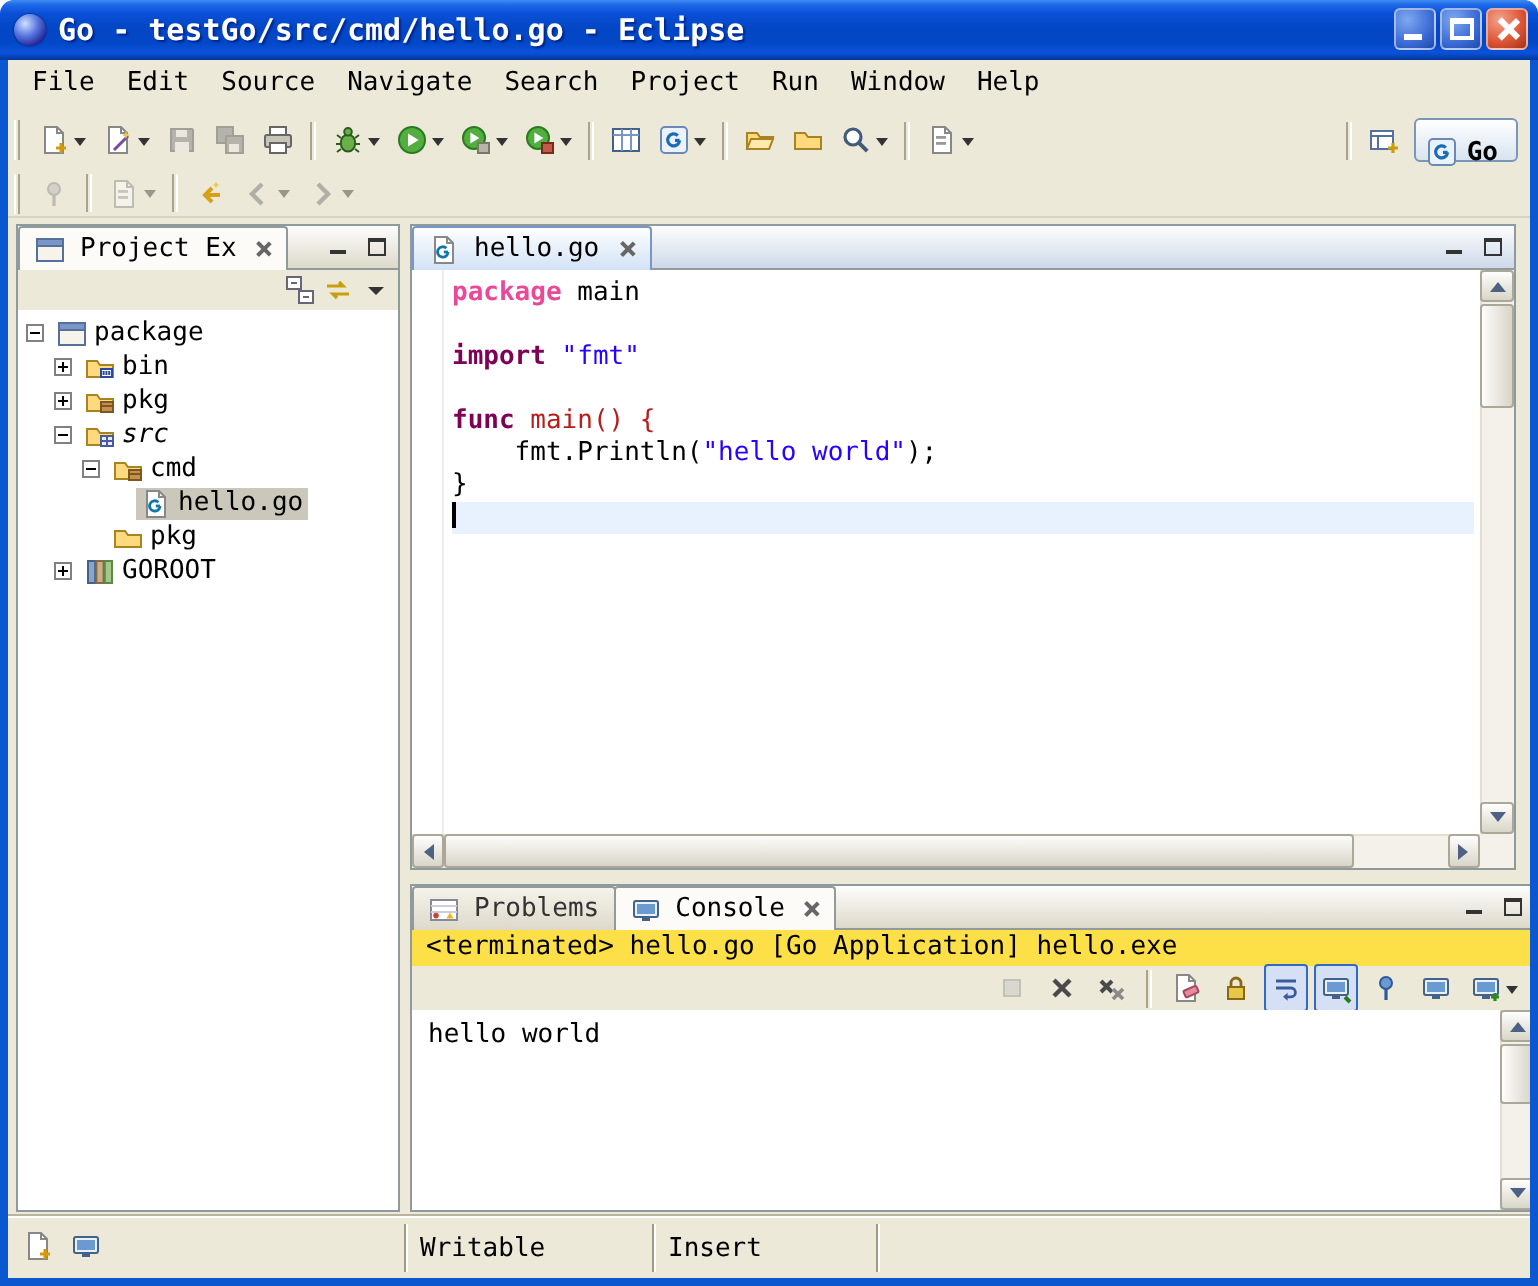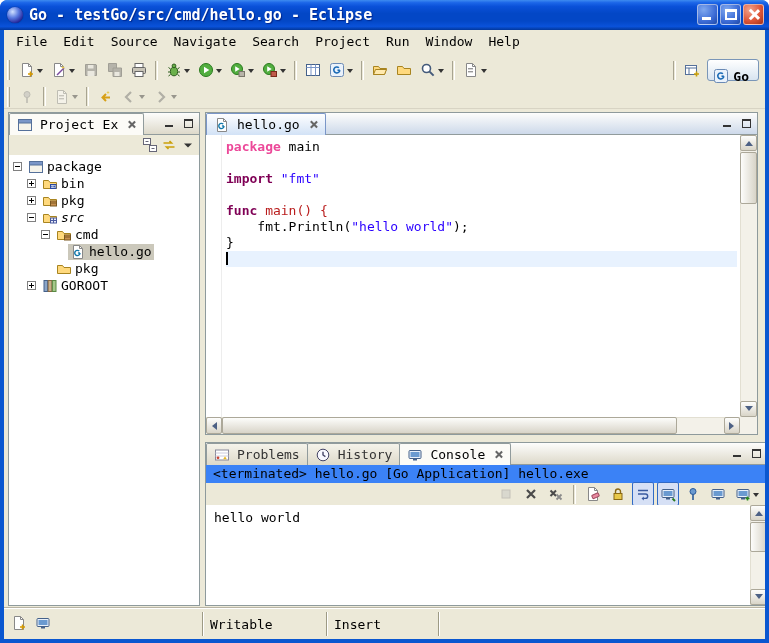--- a/index.html
+++ b/index.html
@@ -95,21 +95,21 @@
   .tri-up{width:0;height:0;border:4px solid transparent;border-bottom:5px solid #4D6185;margin-top:-3px;}
   .tri-down{width:0;height:0;border:4px solid transparent;border-top:5px solid #4D6185;margin-bottom:-3px;}
   .tri-left{width:0;height:0;border:4px solid transparent;border-right:5px solid #4D6185;margin-left:-3px;}
   .tri-right{width:0;height:0;border:4px solid transparent;border-left:5px solid #4D6185;margin-right:-3px;}
   .thumb{position:absolute;background:linear-gradient(90deg,#FDFDFB,#D8D4C8);border:1px solid #ACA899;border-radius:2px;}
   .thumb.h{background:linear-gradient(#FDFDFB,#D8D4C8);}
   .sb-corner{position:absolute;right:0;bottom:0;width:17px;height:17px;background:#F3F1E9;}
 
   
   .console{left:201px;top:412px;width:563px;height:164px;}
-  .console-status{height:18px;line-height:18px;padding:0 7px;background:#3b82f6;white-space:nowrap;}
+  .console-status{height:18px;line-height:18px;padding:0 7px;background:#fde047;white-space:nowrap;}
   .console-toolbar{height:22px;display:flex;justify-content:flex-end;align-items:center;padding-right:4px;gap:1px;background:#ECE9D8;}
   .console-out{position:absolute;left:0;top:62px;right:0;bottom:0;background:#fff;}
   .out-text{padding:5px 8px;font:13px/16px "DejaVu Sans Mono",monospace;white-space:pre;}
 
   
   .sash{position:absolute;background:transparent;}
 
   
   .statusbar{position:absolute;left:0;bottom:0;width:761px;height:32px;background:#ECE9D8;
     border-top:1px solid #B8B4A4;box-shadow:inset 0 1px 0 #fff;}
@@ -579,28 +579,20 @@
         <span><div class="tab">
               <span class="icn">
                 <svg viewBox="0 0 16 16" xmlns="http://www.w3.org/2000/svg">
                   <rect x="1.5" y="3" width="13" height="10" fill="#fff" stroke="#889"></rect>
                   <path d="M1.5 6h13M1.5 9h13" stroke="#ccd"></path>
                   <circle cx="4" cy="10.8" r="1.4" fill="#c43"></circle>
                   <path d="M11 9.2l1.8 3h-3.6z" fill="#e8b820"></path>
                 </svg>
               </span>
               <span class="tab-label">Problems</span>
-            </div><div class="tab">
-              <span class="icn">
-                <svg viewBox="0 0 16 16" xmlns="http://www.w3.org/2000/svg">
-                  <circle cx="8" cy="8" r="5.8" fill="#f8f8ff" stroke="#446"></circle>
-                  <path d="M8 4.8V8l2.4 1.6" fill="none" stroke="#446" stroke-width="1.4"></path>
-                </svg>
-              </span>
-              <span class="tab-label">History</span>
             </div><div class="tab active">
               <span class="icn">
                 <svg viewBox="0 0 16 16" xmlns="http://www.w3.org/2000/svg">
                   <rect x="2" y="3.5" width="12" height="8" rx="1" fill="#e8f0fa" stroke="#44618a"></rect>
                   <rect x="3.5" y="5" width="9" height="5" fill="#6a9ad0"></rect>
                   <rect x="6" y="12" width="4" height="1.5" fill="#44618a"></rect>
                 </svg>
               </span>
               <span class="tab-label">Console</span>
               <span class="x-icon"></span>

